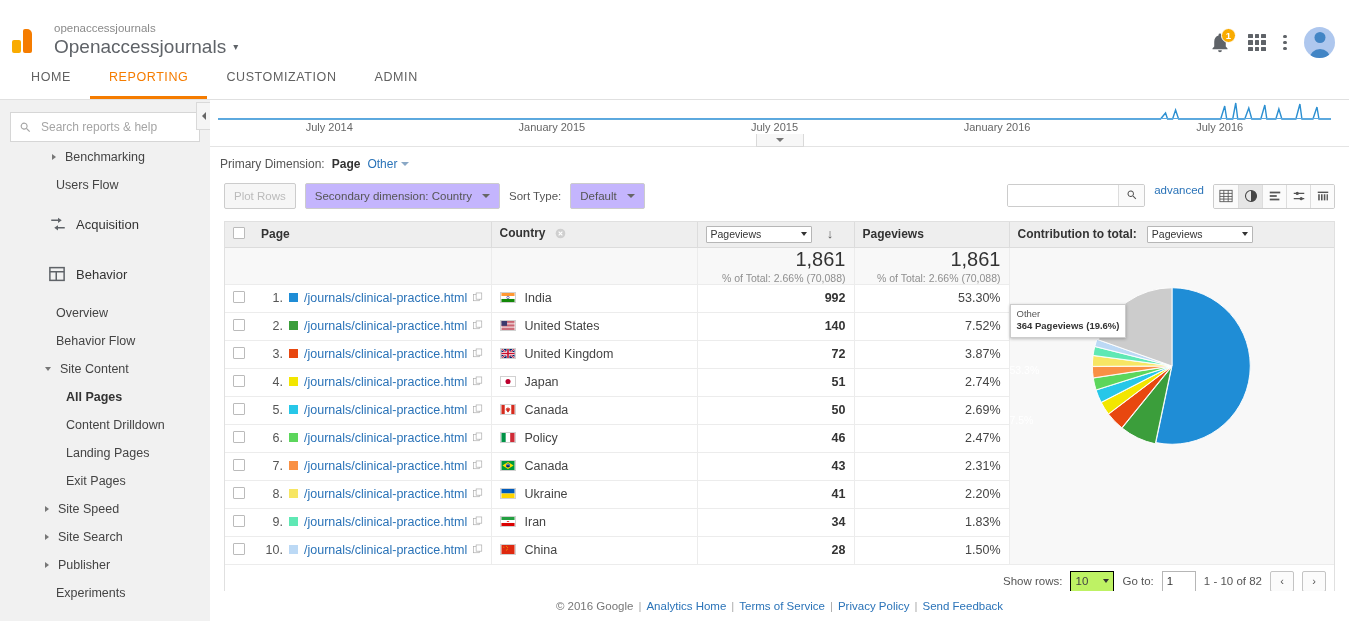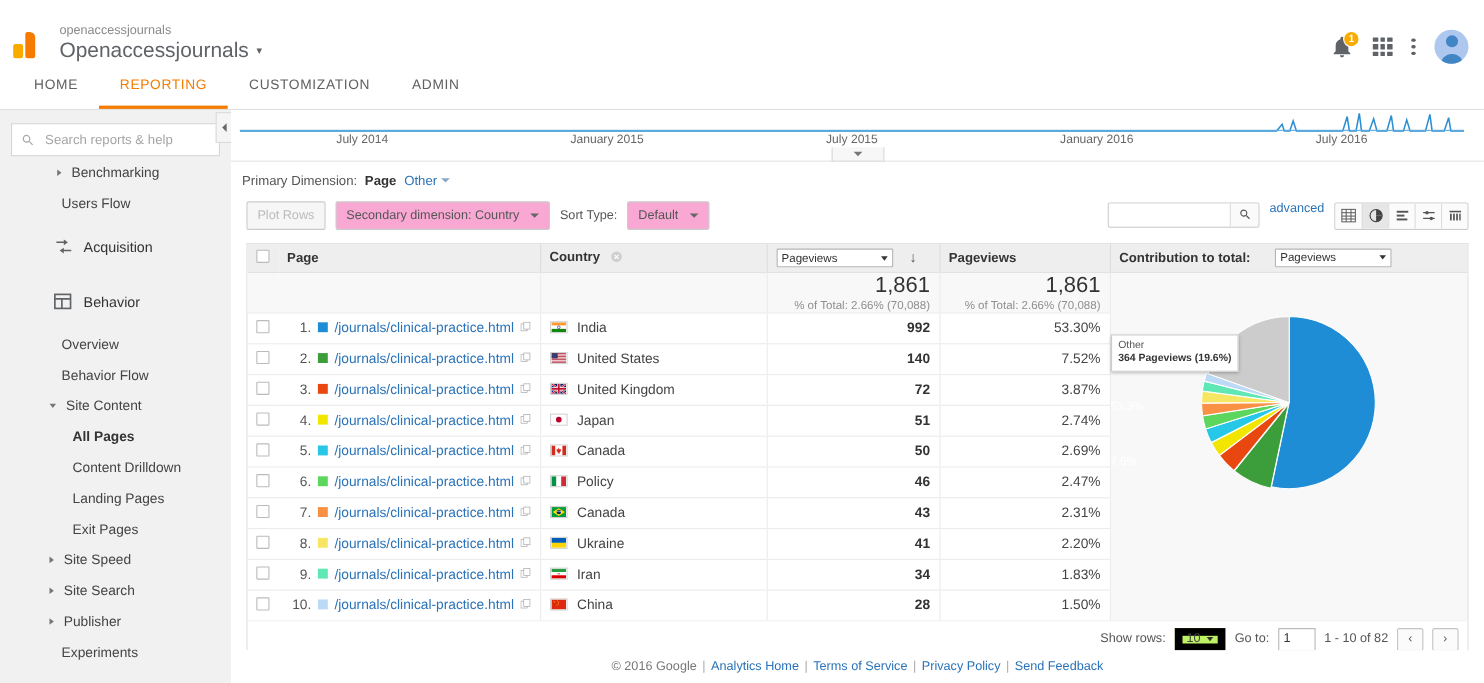--- a/index.html
+++ b/index.html
@@ -134,21 +134,21 @@
   .primdim .other { color: #2a73b8; cursor: pointer; display: flex; align-items: center; gap: 4px; }
   .primdim .other i { width:0;height:0;border-top:4px solid #8aa8c6;border-left:4px solid transparent;border-right:4px solid transparent; display:block;}
 
   
   .controls {
     margin: 0 14px 0 14px; height: 34px;
     display: flex; align-items: center; gap: 9px;
     position: relative;
   }
   .btn {
-    height: 26px; border: 1px solid #ccc; background: #f9a8d4;
+    height: 26px; border: 1px solid #ccc; background: #c4b5fd;
     border-radius: 2px; display: flex; align-items: center;
     padding: 0 9px; font-size: 11.5px; color: #555; cursor: pointer;
     white-space: nowrap;
   }
   .btn.disabled { color: #bbb; background: #f6f6f6; cursor: default; }
   .btn .dd { margin-left: 10px; width:0;height:0;border-top:4px solid #666;border-left:4px solid transparent;border-right:4px solid transparent; display:block;}
   .ctrl-lbl { font-size: 11.5px; color: #555; }
   .ctrl-right { margin-left: auto; display: flex; gap: 9px; }
   .searchfield { display: flex; height: 23px; border: 1px solid #ccc; border-radius: 2px; overflow: hidden; }
   .searchfield input { width: 110px; border: 0; outline: 0; padding: 0 6px; font-family: inherit; font-size: 11.5px; }
@@ -199,42 +199,42 @@
     display: inline-flex; align-items: center; justify-content: space-between;
     border: 1px solid #b6b6b6; background: #fff; height: 17px;
     padding: 0 4px; font-size: 10.5px; font-weight: normal; color: #333;
     min-width: 106px; border-radius: 1px; cursor: pointer;
   }
   .dd-inline .tri { width:0;height:0;border-top:4px solid #333;border-left:3.5px solid transparent;border-right:3.5px solid transparent; display:block; margin-left:8px;}
   .sortarrow { margin-left: 12px; color: #555; font-size: 13px; }
 
   
   .piecell { position: relative; padding: 0 !important; vertical-align: top; }
-  .contrib-head { display: flex; align-items: center; gap: 22px; font-weight: bold; }
+  .contrib-head { display: flex; align-items: center; gap: 10px; font-weight: bold; }
   .piebox { position: relative; width: 100%; height: 278px; }
   .pie-svg { position: absolute; left: 50%; top: 8px; transform: translateX(-50%); }
   .pielabel { position: absolute; font-size: 10.5px; color: #fff; font-weight: normal; }
   .pietip {
     position: absolute; background: #fff; border: 1px solid #ccc;
     box-shadow: 0 1px 3px rgba(0,0,0,0.25);
     padding: 3px 6px 4px 6px; font-size: 9.5px; color: #333; line-height: 1.35;
     white-space: nowrap; z-index: 6;
   }
   .pietip .t1 { color: #555; }
   .pietip .t2 { font-weight: bold; color: #333; }
 
   
   .tablefoot {
     margin: 0 14px 0 14px; border: 1px solid #e0e0e0; border-top: 0;
     height: 34px; display: flex; align-items: center; justify-content: flex-end;
     padding-right: 8px; gap: 8px; background: #fff;
   }
   .tablefoot .lbl { font-size: 11.5px; color: #555; }
   .selbox {
-    border: 7px solid #000000; background: #bef264; height: 21px;
+    border: 1px solid #000000; background: #bef264; height: 21px;
     display: inline-flex; align-items: center; justify-content: space-between;
     padding: 0 4px; font-size: 11.5px; min-width: 44px; cursor: pointer;
   }
   .selbox .tri { width:0;height:0;border-top:4px solid #333;border-left:3.5px solid transparent;border-right:3.5px solid transparent; display:block; margin-left:6px;}
   .gotobox { border: 1px solid #b6b6b6; background: #fff; height: 21px; width: 34px; font-size: 11.5px; padding: 0 4px; font-family: inherit; color:#333; }
   .pagerange { font-size: 11.5px; color: #555; }
   .pgbtn { width: 24px; height: 21px; border: 1px solid #c4c4c4; background: #fbfbfb; display:flex;align-items:center;justify-content:center; font-size: 11px; color: #555; cursor: pointer; border-radius:2px;}
 
   
   .pagefoot {

